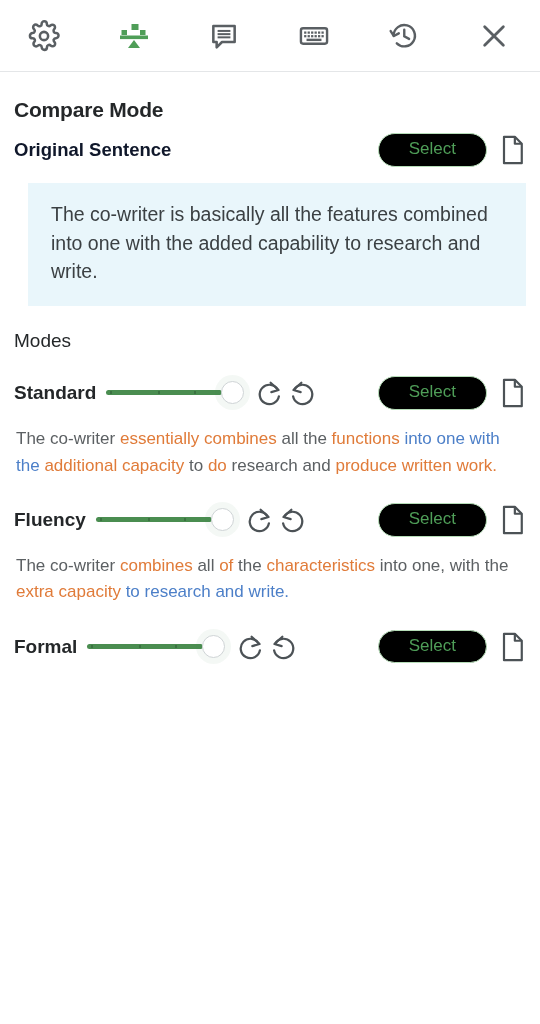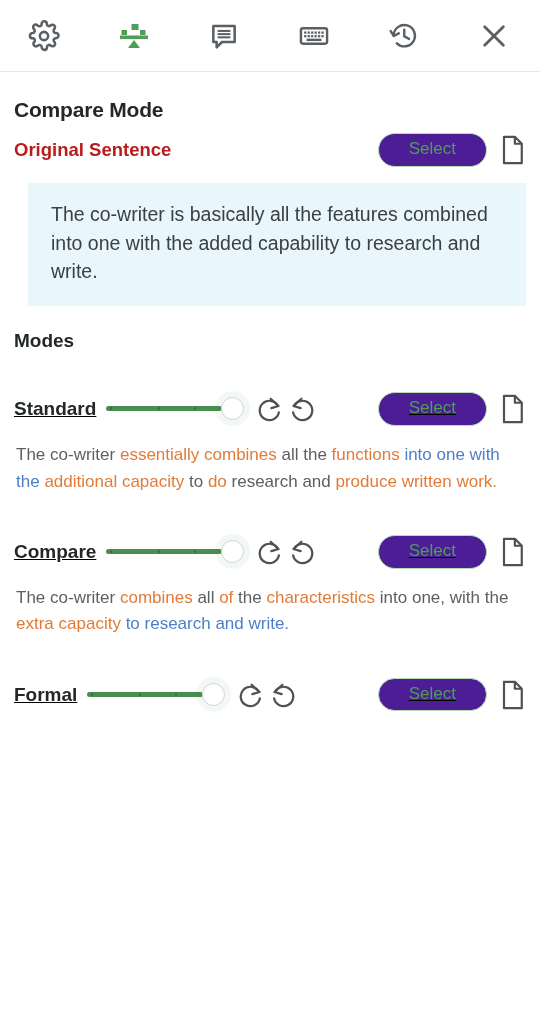--- a/index.html
+++ b/index.html
@@ -47,33 +47,33 @@
   }
 
   .row-head {
     display: flex;
     align-items: center;
     margin-top: 11px;
   }
   .row-head .sub-label {
     font-size: 18.5px;
     font-weight: bold;
-    color: #b91c1c;
+    color: #0f172a;
     white-space: nowrap;
   }
   .spacer { flex: 1 1 auto; }
 
   
   .select-pill {
     border: 1.6px solid #b6ddb8;
     border-radius: 22px;
     color: #4f9e58;
     font-size: 17px;
     padding: 6px 30px 7px;
-    background: #4c1d95;
+    background: #000000;
     cursor: pointer;
     line-height: 1.1;
     white-space: nowrap;
   }
 
   .doc-icon {
     margin-left: 13px;
     display: flex;
     align-items: center;
     cursor: pointer;
@@ -105,30 +105,29 @@
   }
   .orig-text {
     font-size: 19.5px;
     color: #3b4043;
     line-height: 1.48;
   }
 
   
   .modes-title {
     font-size: 19px;
-    font-weight: bold;
+    font-weight: normal;
     color: #242729;
     margin-top: 24px;
   }
 
   .mode-row {
     display: flex;
     align-items: center;
-    margin-top: 40px;
-    text-decoration: underline;
+    margin-top: 24px;
   }
   .mode-name {
     font-size: 19px;
     font-weight: bold;
     color: #242729;
     white-space: nowrap;
   }
 
   
   .slider {
@@ -319,21 +318,21 @@
           <path d="M12.6 1.6v6h6"></path>
         </svg>
       </span>
     </div>
 
     <div class="out-text"><span>The co-writer </span><span class="w-chg">essentially combines</span><span> all the </span><span class="w-chg">functions</span><span> </span><span class="w-mov">into one with the</span><span> </span><span class="w-chg">additional capacity</span><span> to </span><span class="w-chg">do</span><span> research and </span><span class="w-chg">produce written work.</span></div>
   </div>
 
   <div class="mode-block">
     <div class="mode-row">
-      <span class="mode-name">Compare</span>
+      <span class="mode-name">Fluency</span>
 
       <div class="slider" title="100">
         <div class="slider-track"></div>
         <div class="slider-tick" style="left: 4px;"></div>
         <div class="slider-tick" style="left:52px"></div>
         <div class="slider-tick" style="left: 88px;"></div>
         <div class="slider-knob"></div>
       </div>
 
       <span class="arrow-btn">

